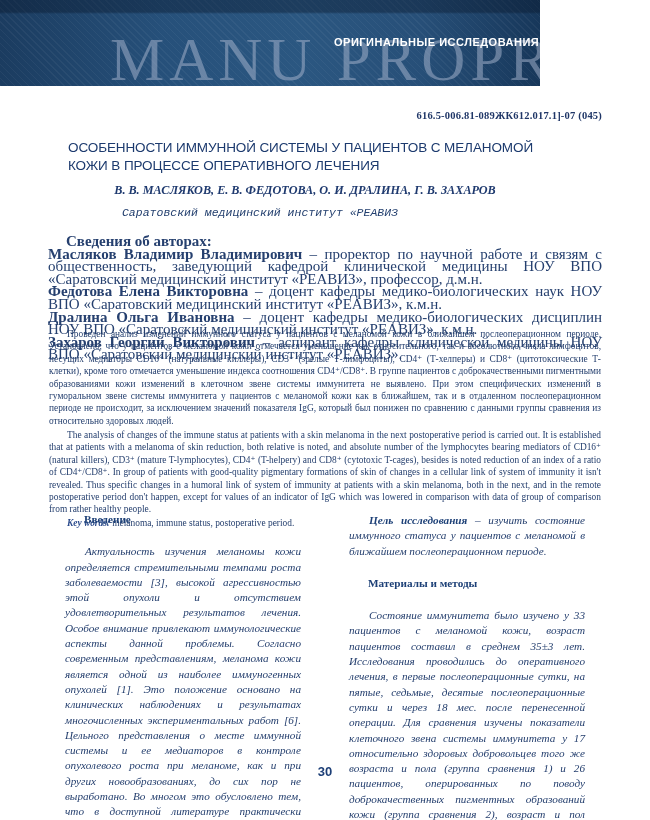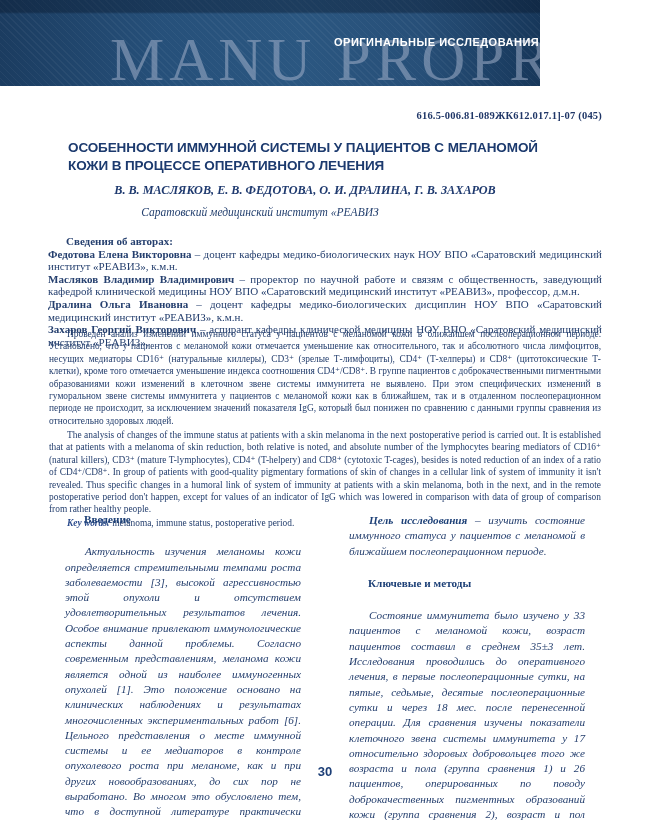--- a/index.html
+++ b/index.html
@@ -31,36 +31,36 @@
     white-space:nowrap;
   }
   
   .udc{
     position:absolute;top:110px;left:48px;width:554px;text-align:right;
     font-weight:bold;font-size:10.5px;color:#1f3667;letter-spacing:0.2px;
   }
   .title{
     position:absolute;top:139px;left:68px;width:480px;
     font-family:"Liberation Sans","DejaVu Sans",sans-serif;
-    font-weight:bold;font-size:13.5px;line-height:18px;color:#1c3a6e;
+    font-weight:normal;font-size:13.5px;line-height:18px;color:#1c3a6e;
     letter-spacing:-0.1px;
   }
   .authors{
     position:absolute;top:183px;left:0;width:610px;text-align:center;
     font-weight:bold;font-style:italic;font-size:12.2px;color:#1f3a6f;
   }
   .affiliation{
     position:absolute;top:206px;left:0;width:520px;text-align:center;
-    font-family:Liberation Serif, serif;
+    font-family:Liberation Mono, monospace;
     font-style:italic;font-size:11.5px;color:#24406f;
   }
   
   .authors-info{
     position:absolute;top:235px;left:48px;width:554px;
-    font-size:11px;line-height:12.6px;text-align:justify;color:#26406f;
+    font-size:15px;line-height:12.6px;text-align:justify;color:#26406f;
   }
   .authors-info .ai-label{font-weight:bold;text-indent:18px;margin:0;}
   .authors-info p{margin:0;}
   
   .abstract{
     position:absolute;left:48px;width:554px;
     font-size:9.4px;line-height:12.4px;text-align:justify;color:#26406f;
   }
   .abstract-ru{top:327px;}
   .abstract-en{top:428px;}
@@ -97,40 +97,40 @@
 </div>
 
 <div class="udc">616.5-006.81-089ЖК612.017.1]-07 (045)</div>
 
 <div class="title">ОСОБЕННОСТИ ИММУННОЙ СИСТЕМЫ У ПАЦИЕНТОВ С МЕЛАНОМОЙ КОЖИ В ПРОЦЕССЕ ОПЕРАТИВНОГО ЛЕЧЕНИЯ</div>
 <div class="authors">В. В. МАСЛЯКОВ, Е. В. ФЕДОТОВА, О. И. ДРАЛИНА, Г. В. ЗАХАРОВ</div>
 <div class="affiliation">Саратовский медицинский институт «РЕАВИЗ</div>
 
 <div class="authors-info">
   <p class="ai-label">Сведения об авторах:</p>
+  <p><b>Масляков Владимир Владимирович</b><span> – проректор по научной работе и связям с общественность, заведующий кафедрой клинической медицины НОУ ВПО «Саратовский медицинский институт «РЕАВИЗ», профессор, д.м.н.</span></p>
   <p><b>Федотова Елена Викторовна</b><span> – доцент кафедры медико-биологических наук НОУ ВПО «Саратовский медицинский институт «РЕАВИЗ», к.м.н.</span></p>
-  <p><b>Масляков Владимир Владимирович</b><span> – проректор по научной работе и связям с общественность, заведующий кафедрой клинической медицины НОУ ВПО «Саратовский медицинский институт «РЕАВИЗ», профессор, д.м.н.</span></p>
   <p><b>Дралина Ольга Ивановна</b><span> – доцент кафедры медико-биологических дисциплин НОУ ВПО «Саратовский медицинский институт «РЕАВИЗ», к.м.н.</span></p>
   <p><b>Захаров Георгий Викторович</b><span> – аспирант кафедры клинической медицины НОУ ВПО «Саратовский медицинский институт «РЕАВИЗ».</span></p>
 </div>
 
 <div class="abstract abstract-ru">
   <p>Проведен анализ изменений иммунного статуса у пациентов с меланомой кожи в ближайшем послеоперационном периоде. Установлено, что у пациентов с меланомой кожи отмечается уменьшение как относительного, так и абсолютного числа лимфоцитов, несущих медиаторы CD16⁺ (натуральные киллеры), CD3⁺ (зрелые Т-лимфоциты), CD4⁺ (Т-хелперы) и CD8⁺ (цитотоксические Т-клетки), кроме того отмечается уменьшение индекса соотношения CD4⁺/CD8⁺. В группе пациентов с доброкачественными пигментными образованиями кожи изменений в клеточном звене системы иммунитета не выявлено. При этом специфических изменений в гуморальном звене системы иммунитета у пациентов с меланомой кожи как в ближайшем, так и в отдаленном послеоперационном периоде не происходит, за исключением значений показателя IgG, который был понижен по сравнению с данными группы сравнения из относительно здоровых людей.</p>
 </div>
 
 <div class="abstract abstract-en">
   <p>The analysis of changes of the immune status at patients with a skin melanoma in the next postoperative period is carried out. It is established that at patients with a melanoma of skin reduction, both relative is noted, and absolute number of the lymphocytes bearing mediators of CD16⁺ (natural killers), CD3⁺ (mature T-lymphocytes), CD4⁺ (T-helpery) and CD8⁺ (cytotoxic T-cages), besides is noted reduction of an index of a ratio of CD4⁺/CD8⁺. In group of patients with good-quality pigmentary formations of skin of changes in a cellular link of system of immunity it isn't revealed. Thus specific changes in a humoral link of system of immunity at patients with a skin melanoma, both in the next, and in the remote postoperative period don't happen, except for values of an indicator of IgG which was lowered in comparison with data of group of comparison from rather healthy people.</p>
   <p><span class="kw-label">Key words:</span><span> melanoma, immune status, postoperative period.</span></p>
 </div>
 
 <div class="columns">
   <div class="col">
     <h3>Введение</h3>
     <p>Актуальность изучения меланомы кожи определяется стремительными темпами роста заболеваемости [3], высокой агрессивностью этой опухоли и отсутствием удовлетворительных результатов лечения. Особое внимание привлекают иммунологические аспекты данной проблемы. Согласно современным представлениям, меланома кожи является одной из наиболее иммуногенных опухолей [1]. Это положение основано на клинических наблюдениях и результатах многочисленных экспериментальных работ [6]. Цельного представления о месте иммунной системы и ее медиаторов в контроле опухолевого роста при меланоме, как и при других новообразованиях, до сих пор не выработано. Во многом это обусловлено тем, что в доступной литературе практически отсутствуют работы, посвященные комплексному изучению иммунной системы у пациентов с меланомой кожи. Активационные маркеры лимфоцитов периферической крови и процессы их апоптоза, дающие существенную информацию о состоянии иммунной системы, при меланоме остаются малоисследованными. Слабо освещены вопросы, касающиеся системы комплемента.</p>
   </div>
   <div class="col">
     <p><span class="runin">Цель исследования</span><span> – изучить состояние иммунного статуса у пациентов с меланомой в ближайшем послеоперационном периоде.</span></p>
-    <h3>Ключевые и методы</h3>
+    <h3>Материалы и методы</h3>
     <p>Состояние иммунитета было изучено у 33 пациентов с меланомой кожи, возраст пациентов составил в среднем 35±3 лет. Исследования проводились до оперативного лечения, в первые послеоперационные сутки, на пятые, седьмые, десятые послеоперационные сутки и через 18 мес. после перенесенной операции. Для сравнения изучены показатели клеточного звена системы иммунитета у 17 относительно здоровых добровольцев того же возраста и пола (группа сравнения 1) и 26 пациентов, оперированных по поводу доброкачественных пигментных образований кожи (группа сравнения 2), возраст и пол пациентов из группы сравнения 2 совпал с основной группой, изучение показателей проводилось на те же сутки. У всех пациентов диагноз подтвержден цитологически до проведения оперативного лечения. Морфологическое подтверждение выполнялось после операции. Оперативное лечение производилась под внутривенным наркозом, выполнялось широкое иссечение образования.</p>
   </div>
 </div>
 
 <div class="page-number">30</div>
 
 </body></html>

